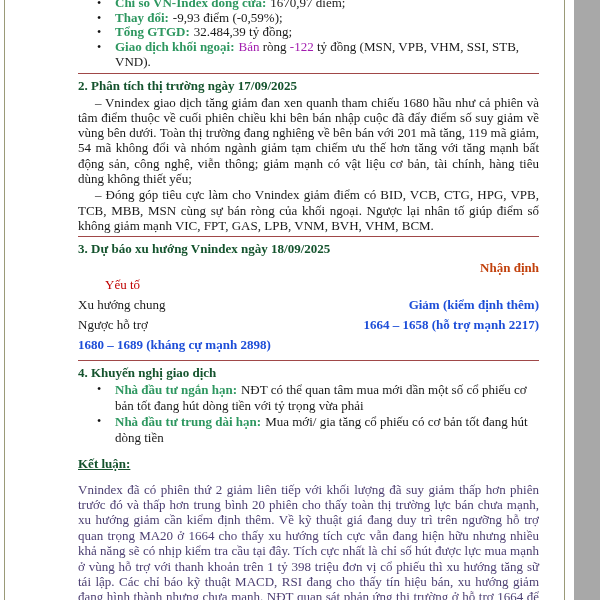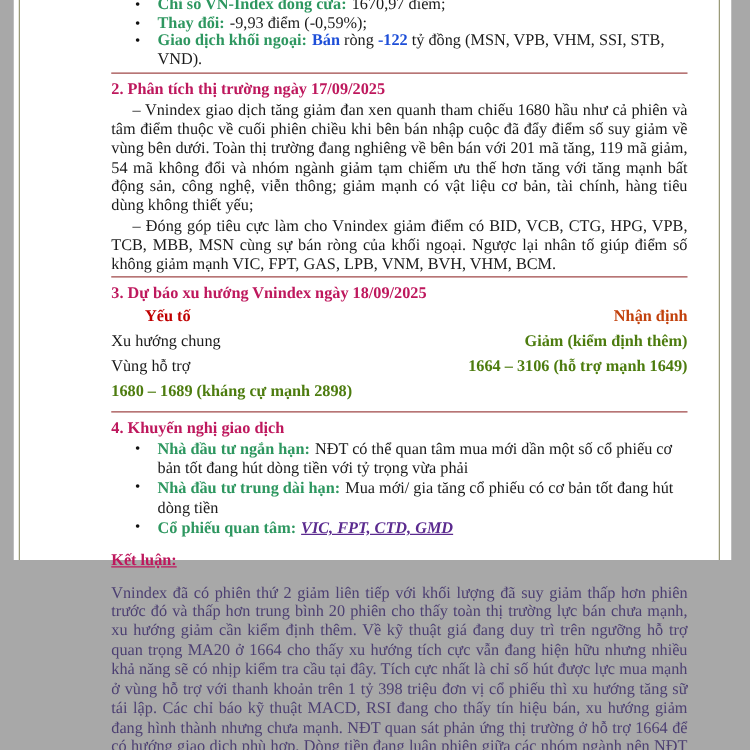--- a/index.html
+++ b/index.html
@@ -4,21 +4,21 @@
 <style>
   * { margin:0; padding:0; box-sizing:border-box; }
   html,body { width:600px; height:600px; overflow:hidden; }
   body {
     background:#a8a8a8;
     font-family:"Liberation Serif", "DejaVu Serif", serif;
     font-size:13px;
     color:#1a1a1a;
   }
   .page {
-    position:absolute; top:0; left:11px; width:574px; height:448px;
+    position:absolute; top:0; left:0; width:574px; height:600px;
     background:#ffffff;
   }
   .page-border-left {
     position:absolute; top:0; bottom:0; left:4px; width:0;
     border-left:1px solid #9a9a78;
   }
   .page-border-right {
     position:absolute; top:0; bottom:0; right:9px; width:0;
     border-right:1px solid #9a9a78;
   }
@@ -29,44 +29,44 @@
   .blist { list-style:none; }
   .blist li {
     position:relative; padding-left:37px; line-height:14.7px;
   }
   .blist li::before {
     content:"•"; position:absolute; left:19px; top:0;
     color:#111; font-size:12px;
   }
   .g { color:#2e9760; font-weight:bold; }
   .lbl { margin-right:4px; }
-  .neg { color:#1d4ed8; font-weight:bold; }
+  .neg { color:#a21caf; font-weight:normal; }
   
   hr.div {
     border:none; border-top:1px solid #a04848;
     margin:3px 0 2px 0;
   }
   
   .h {
-    color:#be185d; font-weight:bold; line-height:15px;
+    color:#14532d; font-weight:bold; line-height:15px;
     margin-top:4px; margin-bottom:2px;
   }
   .h.underline { text-decoration:underline; margin-top:10px; }
   
   .para {
     text-align:justify; line-height:15.3px; text-indent:17px;
     margin-top:1px;
   }
   
   .trow { display:flex; justify-content:space-between; line-height:19.8px; }
   .trow .c1 { text-align:left; }
   .trow .c2 { text-align:right; }
-  .thead .c1 { color:#c00000; font-weight:bold; padding-left:27px; }
+  .thead .c1 { color:#c00000; font-weight:normal; padding-left:27px;margin-top:17px; }
   .thead .c2 { color:#c2410c; font-weight:bold; }
-  .tval { color:#4d7c0f; font-weight:bold; }
+  .tval { color:#1d4ed8; font-weight:bold; }
   
   .blist.rec li { line-height:15.8px; }
   a.stock-link {
     color:#5b2b8f; font-weight:bold; font-style:italic;
     text-decoration:underline;
   }
   
   .conclusion {
     color:#4c3f72; text-align:justify; line-height:15.4px;
     margin-top:11px;
@@ -82,20 +82,23 @@
   <div class="content">
 
     <ul class="blist">
       <li>
         <span class="g lbl">Chỉ số VN-Index đóng cửa:</span><span>1670,97 điểm;</span>
       </li>
       <li>
         <span class="g lbl">Thay đổi:</span><span>-9,93 điểm (-0,59%);</span>
       </li>
       <li>
+        <span class="g lbl">Tổng GTGD:</span><span>32.484,39 tỷ đồng;</span>
+      </li>
+      <li>
         <span class="g lbl">Giao dịch khối ngoại:</span><span class="neg">Bán</span><span> ròng </span><span class="neg">-122</span><span> tỷ đồng (MSN, VPB, VHM, SSI, STB, VND).</span>
       </li>
     </ul>
 
     <hr class="div">
 
     <div class="h">2. Phân tích thị trường ngày 17/09/2025</div>
     <p class="para">– Vnindex giao dịch tăng giảm đan xen quanh tham chiếu 1680 hầu như cả phiên và tâm điểm thuộc về cuối phiên chiều khi bên bán nhập cuộc đã đẩy điểm số suy giảm về vùng bên dưới. Toàn thị trường đang nghiêng về bên bán với 201 mã tăng, 119 mã giảm, 54 mã không đổi và nhóm ngành giảm tạm chiếm ưu thế hơn tăng với tăng mạnh bất động sản, công nghệ, viễn thông; giảm mạnh có vật liệu cơ bản, tài chính, hàng tiêu dùng không thiết yếu;</p>
     <p class="para">– Đóng góp tiêu cực làm cho Vnindex giảm điểm có BID, VCB, CTG, HPG, VPB, TCB, MBB, MSN cùng sự bán ròng của khối ngoại. Ngược lại nhân tố giúp điểm số không giảm mạnh VIC, FPT, GAS, LPB, VNM, BVH, VHM, BCM.</p>
 
@@ -105,40 +108,37 @@
     <div class="ftable">
       <div class="trow thead">
         <span class="c1">Yếu tố</span>
         <span class="c2">Nhận định</span>
       </div>
       <div class="trow">
         <span class="c1">Xu hướng chung</span>
         <span class="c2 tval">Giảm (kiểm định thêm)</span>
       </div>
       <div class="trow">
-        <span class="c1">Vùng hỗ trợ</span>
-        <span class="c2 tval">1664 – 3106 (hỗ trợ mạnh 1649)</span>
+        <span class="c1">Ngược hỗ trợ</span>
+        <span class="c2 tval">1664 – 1658 (hỗ trợ mạnh 2217)</span>
       </div>
       <div class="trow">
         <span class="c2 tval">1680 – 1689 (kháng cự mạnh 2898)</span>
       </div>
     </div>
 
     <hr class="div" style="margin-top:6px;">
 
     <div class="h">4. Khuyến nghị giao dịch</div>
     <ul class="blist rec">
       <li>
         <span class="g lbl">Nhà đầu tư ngắn hạn:</span><span>NĐT có thể quan tâm mua mới dần một số cổ phiếu cơ bản tốt đang hút dòng tiền với tỷ trọng vừa phải</span>
       </li>
       <li>
         <span class="g lbl">Nhà đầu tư trung dài hạn:</span><span>Mua mới/ gia tăng cổ phiếu có cơ bản tốt đang hút dòng tiền</span>
       </li>
-      <li>
-        <span class="g lbl">Cổ phiếu quan tâm:</span><a href="#" class="stock-link">VIC, FPT, CTD, GMD</a>
-      </li>
     </ul>
 
     <div class="h underline">Kết luận:</div>
     <p class="conclusion">Vnindex đã có phiên thứ 2 giảm liên tiếp với khối lượng đã suy giảm thấp hơn phiên trước đó và thấp hơn trung bình 20 phiên cho thấy toàn thị trường lực bán chưa mạnh, xu hướng giảm cần kiểm định thêm. Về kỹ thuật giá đang duy trì trên ngưỡng hỗ trợ quan trọng MA20 ở 1664 cho thấy xu hướng tích cực vẫn đang hiện hữu nhưng nhiều khả năng sẽ có nhịp kiểm tra cầu tại đây. Tích cực nhất là chỉ số hút được lực mua mạnh ở vùng hỗ trợ với thanh khoản trên 1 tỷ 398 triệu đơn vị cổ phiếu thì xu hướng tăng sữ tái lập. Các chỉ báo kỹ thuật MACD, RSI đang cho thấy tín hiệu bán, xu hướng giảm đang hình thành nhưng chưa mạnh. NĐT quan sát phản ứng thị trường ở hỗ trợ 1664 để có hướng giao dịch phù hợp. Dòng tiền đang luân phiên giữa các nhóm ngành nên NĐT cần có sự chọn lọc khi quyết định giao dịch.</p>
 
   </div>
 </div>
 
 </body></html>

